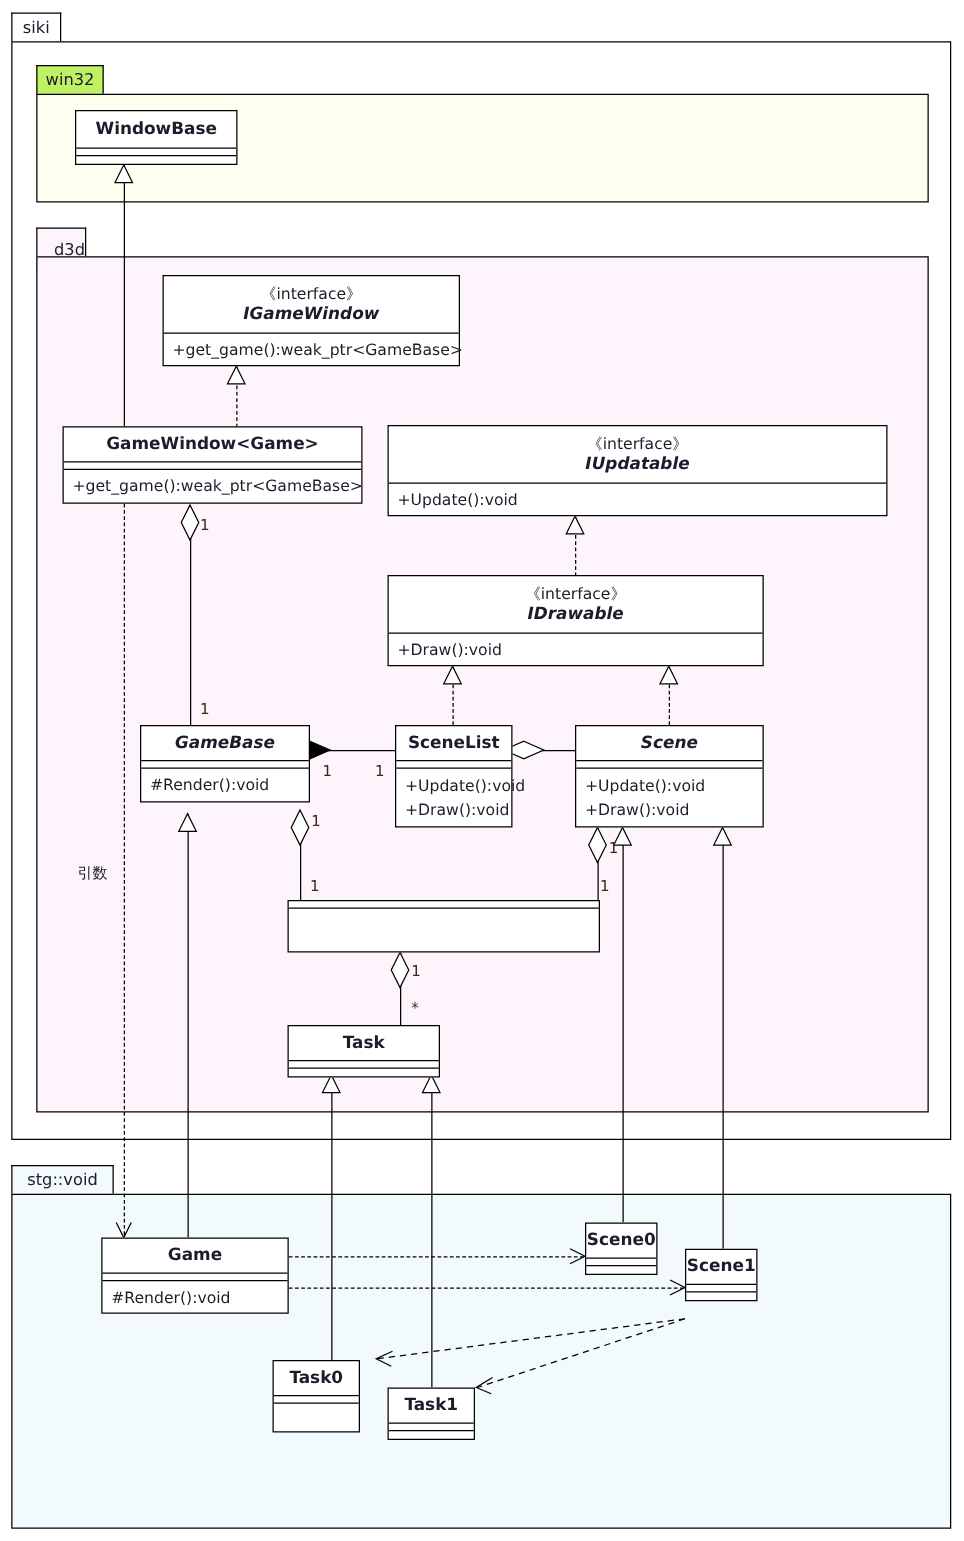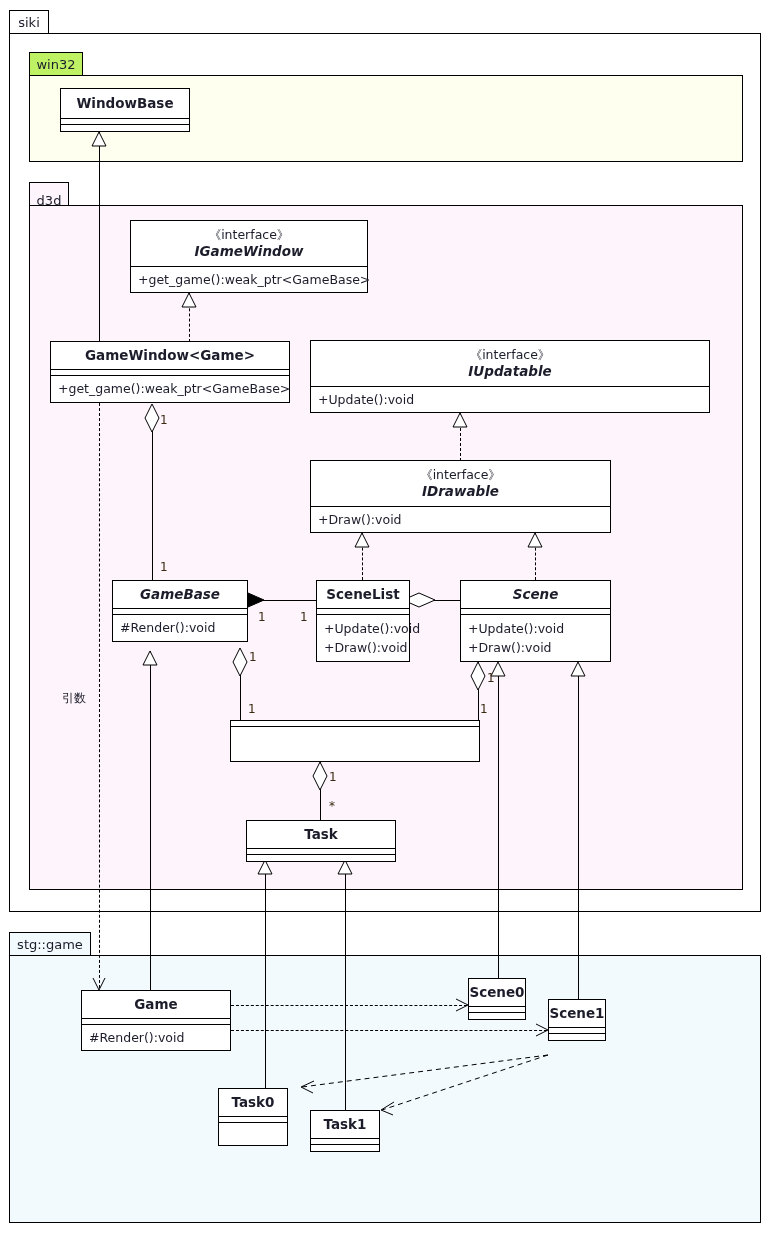--- a/index.html
+++ b/index.html
@@ -138,27 +138,27 @@
   <div class="pkg-tab" style="left:9px; top:10px; width:40px; height:24px; background:#ffffff;">
     <span>siki</span>
   </div>
   <div class="pkg" style="left:9px; top:33px; width:752px; height:879px; background:#ffffff;"></div>
 
   <div class="pkg-tab" style="left:29px; top:52px; width:54px; height:24px; background:#bef264;">
     <span>win32</span>
   </div>
   <div class="pkg" style="left:29px; top:75px; width:714px; height:87px; background:#fffff0;"></div>
 
-  <div class="pkg-tab" style="left:29px; top:182px; width:40px; height:36px; background:#fef5fc;">
+  <div class="pkg-tab" style="left:29px; top:182px; width:40px; height:36px; background:#fef5fc;justify-content:flex-end;">
     <span>d3d</span>
   </div>
   <div class="pkg" style="left:29px; top:205px; width:714px; height:685px; background:#fef5fc;"></div>
 
   <div class="pkg-tab" style="left:9px; top:932px; width:82px; height:24px; background:#f2fafd;">
-    <span>stg::game</span>
+    <span>stg::void</span>
   </div>
   <div class="pkg" style="left:9px; top:955px; width:752px; height:268px; background:#f2fafd;"></div>
 
   <div class="ln lnv" style="left:99px; top:132px; height:210px;"></div>
 
   <div class="dashv" style="left:189px; top:293px; height:49px;"></div>
 
   <div class="dashv" style="left:460px; top:413px; height:48px;"></div>
 
   <div class="dashv" style="left:362px; top:533px; height:47px;"></div>
@@ -333,21 +333,21 @@
       <div class="op">+Update():void</div>
       <div class="op">+Draw():void</div>
     </div>
   </div>
 
   <div class="cls" style="left:230px; top:720px; width:250px; height:42px;">
     <div class="sep-thin"></div>
     <div class="cls-ops"></div>
   </div>
 
-  <div class="cls" style="left:246px; top:820px; width:150px; height:42px;">
+  <div class="cls" style="left:230px; top:820px; width:122px; height:42px;">
     <div class="cls-head" style="height:28px;">
       <div class="cls-name">Task</div>
     </div>
     <div class="sep-thin"></div>
     <div class="cls-ops"></div>
   </div>
 
   <div class="cls" style="left:81px; top:990px; width:150px; height:61px;">
     <div class="cls-head" style="height:28px;">
       <div class="cls-name">Game</div>

